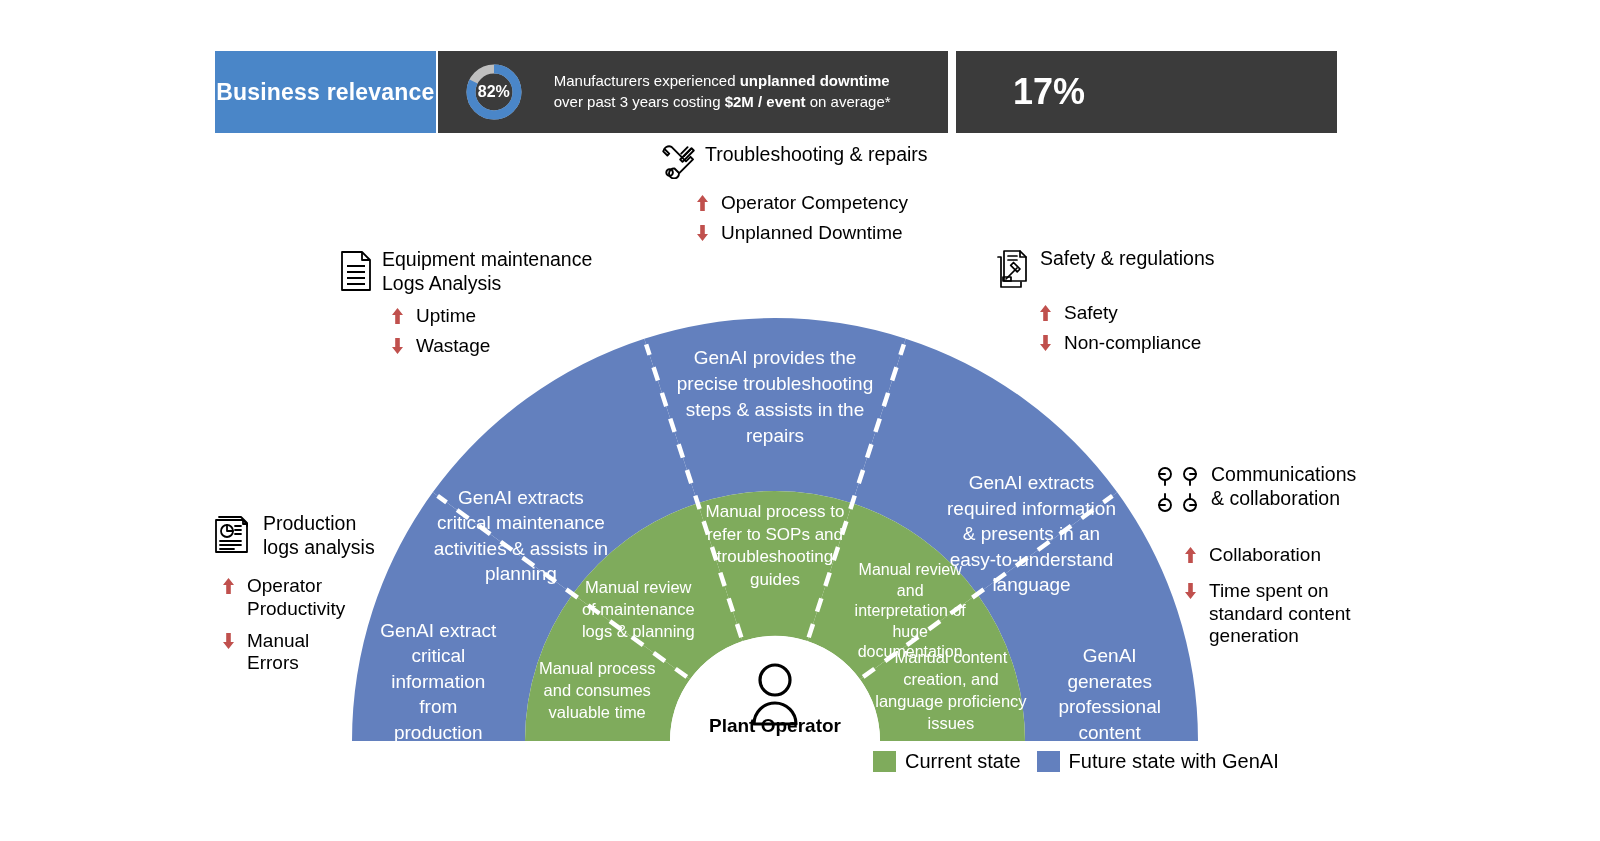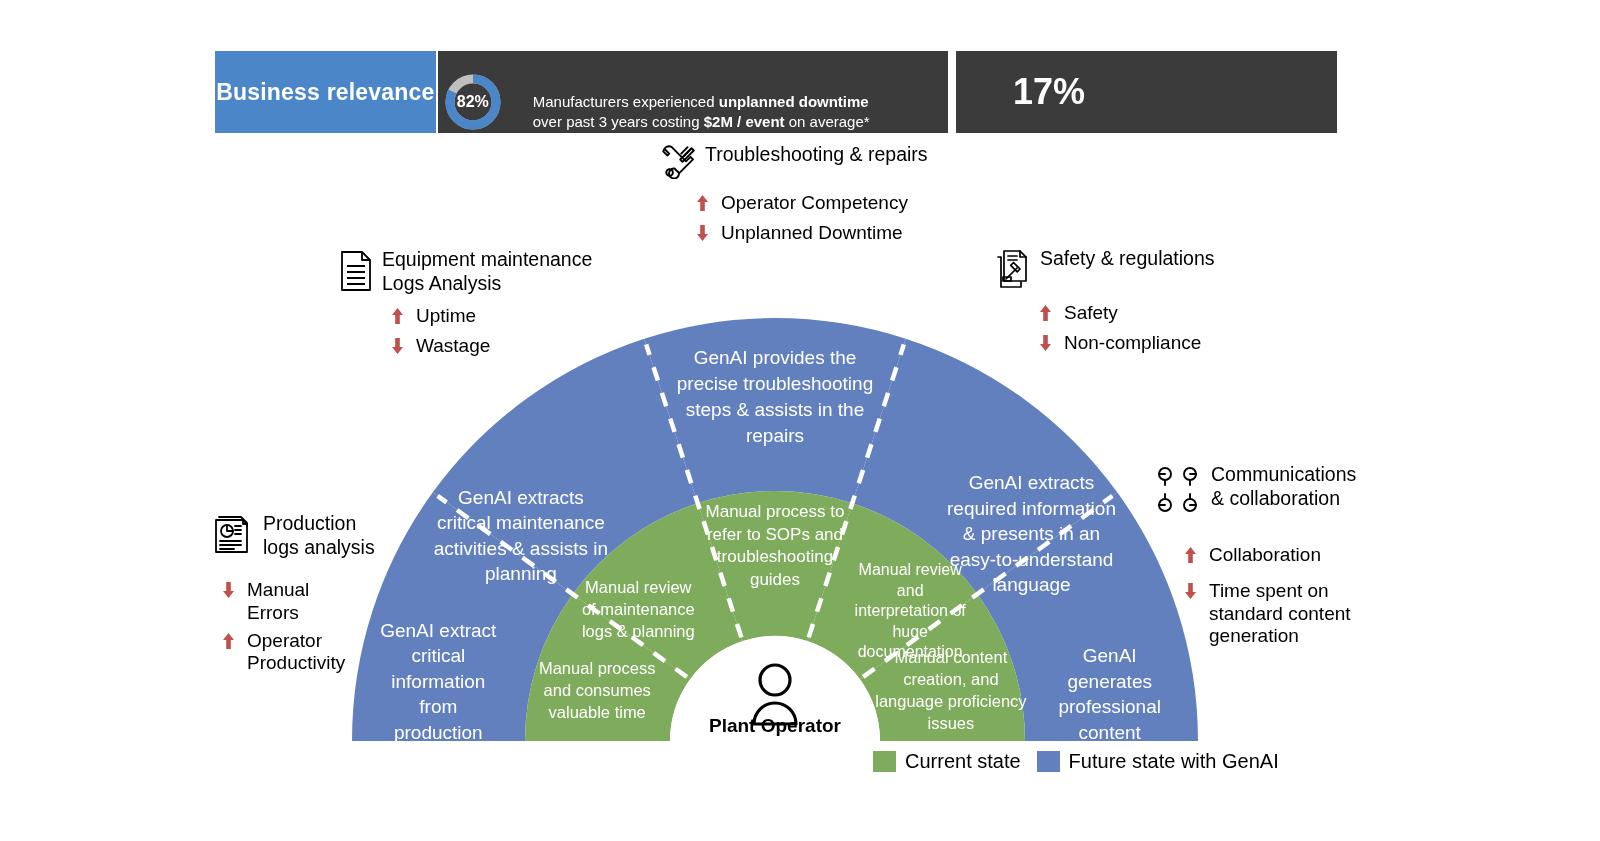--- a/index.html
+++ b/index.html
@@ -15,21 +15,21 @@
   
   #banner { position:absolute; left:215px; top:51px; width:1122px; height:82px; display:flex; }
   .banner-blue {
     width:222px; background:#4A86C8; color:#fff;
     display:flex; align-items:center; justify-content:center;
     font-size:23px; font-weight:bold; letter-spacing:.2px;
   }
   .banner-dark {
     background:#3B3B3B; color:#fff; display:flex; align-items:center;
   }
-  #panel-downtime { width:513px; margin-left:2px; padding-left:4px;align-items:flex-end; }
+  #panel-downtime { width:513px; margin-left:2px; padding-left:25px; }
   #panel-humanerror { width:383px; margin-left:8px; padding-left:16px; }
   .donut-wrap { position:relative; width:62px; height:62px; flex:0 0 62px; }
   .donut-label {
     position:absolute; inset:0; display:flex; align-items:center; justify-content:center;
     font-size:16px; font-weight:bold; color:#fff;
   }
   .banner-text { font-size:15px; line-height:1.38; margin-left:29px; }
   .banner-text b { font-weight:bold; }
   .big-pct { font-size:36px; font-weight:bold; color:#fff; line-height:1; flex:0 0 auto;margin-left:41px; }
   #panel-humanerror .banner-text { margin-left:14px; font-size:17px; }
@@ -203,33 +203,33 @@
           <path d="M17 11 V17 H23"></path>
           <path d="M25 12 H31 M25 16 H31 M25 20 H31"></path>
           <path d="M10 27 H31 M10 31 H31 M10 35 H24"></path>
         </g>
       </svg>
     </span>
     <span class="callout-title">Production
 logs analysis</span>
   </div>
   <div class="kpis">
+    <div class="kpi">
+      <span class="arrow"><svg width="13" height="16" viewBox="0 0 13 16">
+            <path d="M6.5 0 L12 7 H8.8 V16 H4.2 V7 H1 Z" fill="#C0504D"></path>
+          </svg></span>
+      <span class="ktxt">Operator
+Productivity</span>
+    </div>
     <div class="kpi" style="margin-top:9px">
       <span class="arrow"><svg width="13" height="16" viewBox="0 0 13 16">
             <path d="M6.5 16 L12 9 H8.8 V0 H4.2 V9 H1 Z" fill="#C0504D"></path>
           </svg></span>
       <span class="ktxt">Manual
 Errors</span>
-    </div>
-    <div class="kpi">
-      <span class="arrow"><svg width="13" height="16" viewBox="0 0 13 16">
-            <path d="M6.5 0 L12 7 H8.8 V16 H4.2 V7 H1 Z" fill="#C0504D"></path>
-          </svg></span>
-      <span class="ktxt">Operator
-Productivity</span>
     </div>
   </div>
 </div>
 
 <div class="callout" id="callout-communications">
   <div class="row1">
     <span class="ic">
       <svg width="48" height="50" viewBox="0 0 48 50">
         <g fill="none" stroke="#000" stroke-width="1.9" stroke-linecap="round">
           <circle cx="11" cy="9" r="6"></circle>

